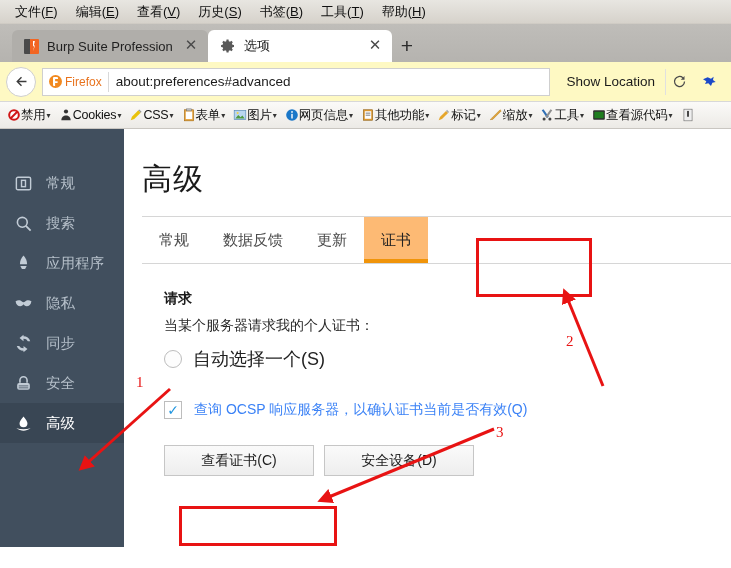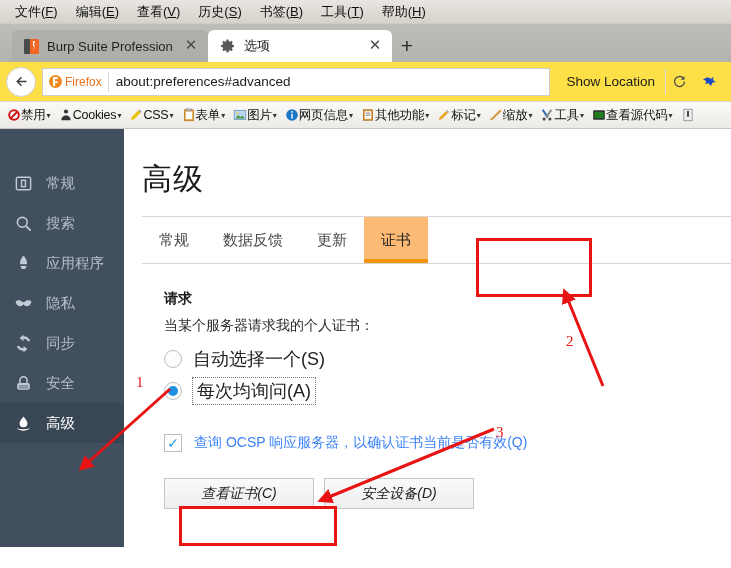--- a/index.html
+++ b/index.html
@@ -68,21 +68,21 @@
   }
   .burp-icon::after {
     content:""; position:absolute; left:9px; top:2px;
     width:2px; height:11px; background:#fff;
     clip-path: polygon(0 0,100% 0,40% 45%,100% 45%,0 100%,60% 52%,0 52%);
   }
   .gear-icon { width:16px; height:16px; flex:0 0 auto; color:#555; }
 
   
   .navbar {
-    height: 40px; background:#fde047;
+    height: 40px; background:#fef9c3;
     display:flex; align-items:center;
     padding: 0 6px;
     border-bottom: 1px solid #d8d8d8;
   }
   .back-btn {
     width: 30px; height: 30px; border-radius: 50%;
     border: 1px solid #cfcfcf; background:#fff;
     display:flex; align-items:center; justify-content:center;
     color:#3b3b3b; flex:0 0 auto;
   }
@@ -204,21 +204,21 @@
   }
   .radio-label { font-size:18px; color:#222; }
   .radio-label.focus { outline: 1px dotted #777; padding: 1px 4px; }
   .chk-row { display:flex; align-items:center; gap:12px; margin-top: 30px; }
   .chk {
     width:18px; height:18px; border:1px solid #bdbdbd; background:#fff;
     display:flex; align-items:center; justify-content:center;
     color:#2196e0; font-size:14px; line-height:1; flex:0 0 auto;
   }
   .chk-label { font-size:14px; color:#3b82f6; }
-  .btnrow { display:flex; gap:10px; margin-top: 26px; font-style: italic; }
+  .btnrow { display:flex; gap:10px; margin-top: 26px; }
   .pbtn {
     min-width: 150px; height: 31px;
     border: 1px solid #c6c6c6; background:#f2f2f2;
     background: linear-gradient(#fafafa,#eeeeee);
     display:flex; align-items:center; justify-content:center;
     font-size:14px; color:#1b1b1b;
   }
 
   
   .anno-svg {
@@ -495,24 +495,20 @@
 
       <div class="form">
         <div class="sec-title">请求</div>
         <div class="sec-sub">当某个服务器请求我的个人证书：</div>
 
         <div class="radio-row">
           <span class="radio"></span>
           <span class="radio-label">自动选择一个(S)</span>
         </div>
 
-        <div class="radio-row">
-          <span class="radio on"></span>
-          <span class="radio-label focus">每次均询问(A)</span>
-        </div>
 
         <div class="chk-row">
           <span class="chk">✓</span>
           <span class="chk-label">查询 OCSP 响应服务器，以确认证书当前是否有效(Q)</span>
         </div>
 
         <div class="btnrow">
           <div class="pbtn">查看证书(C)</div>
           <div class="pbtn">安全设备(D)</div>
         </div>

